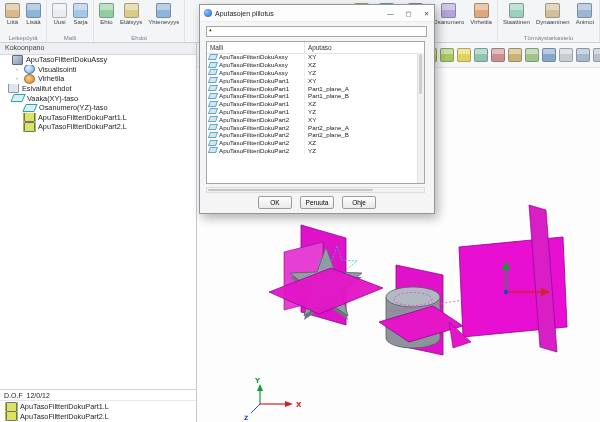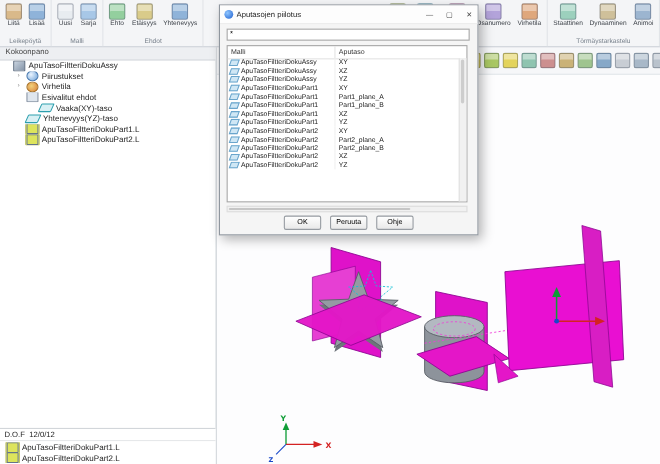--- a/index.html
+++ b/index.html
@@ -191,41 +191,41 @@
     <div class="panel-header">Kokoonpano</div>
     <div id="tree">
         <div class="titem" style="padding-left: 4px;">
           <span class="chev" style="visibility: hidden;"></span>
           <span class="t-icon assembly-icon"></span>
           <span class="tlbl">ApuTasoFiltteriDokuAssy</span>
         </div>
         <div class="titem" style="padding-left: 16px;">
           <span class="chev">›</span>
           <span class="t-icon visualization-icon"></span>
-          <span class="tlbl">Piirustukset</span>
+          <span class="tlbl">Visualisointi</span>
         </div>
         <div class="titem" style="padding-left: 16px;">
           <span class="chev">›</span>
           <span class="t-icon sensors-icon"></span>
           <span class="tlbl">Virhetila</span>
         </div>
-        <div class="titem" style="padding-left: 16px; align-items: flex-end;">
+        <div class="titem" style=" align-items: flex-end;">
           <span class="chev" style="visibility: hidden;"></span>
           <span class="t-icon preselect-icon"></span>
           <span class="tlbl">Esivalitut ehdot</span>
         </div>
-        <div class="titem" style="padding-left: 28px;">
+        <div class="titem" style="padding-left: 4px;">
           <span class="chev" style="visibility: hidden;"></span>
           <span class="t-icon plane-icon"></span>
           <span class="tlbl">Vaaka(XY)-taso</span>
         </div>
         <div class="titem" style="padding-left: 16px;">
           <span class="chev" style="visibility: hidden;"></span>
           <span class="t-icon plane-icon"></span>
-          <span class="tlbl">Yhtenevyys(YZ)-taso</span>
+          <span class="tlbl">Osanumero(YZ)-taso</span>
         </div>
         <div class="titem" style="padding-left: 16px;">
           <span class="chev" style="visibility: hidden;"></span>
           <span class="t-icon part-icon sel"></span>
           <span class="tlbl">ApuTasoFiltteriDokuPart1.L</span>
         </div>
         <div class="titem" style="padding-left: 16px;">
           <span class="chev" style="visibility: hidden;"></span>
           <span class="t-icon part-icon sel"></span>
           <span class="tlbl">ApuTasoFiltteriDokuPart2.L</span>

